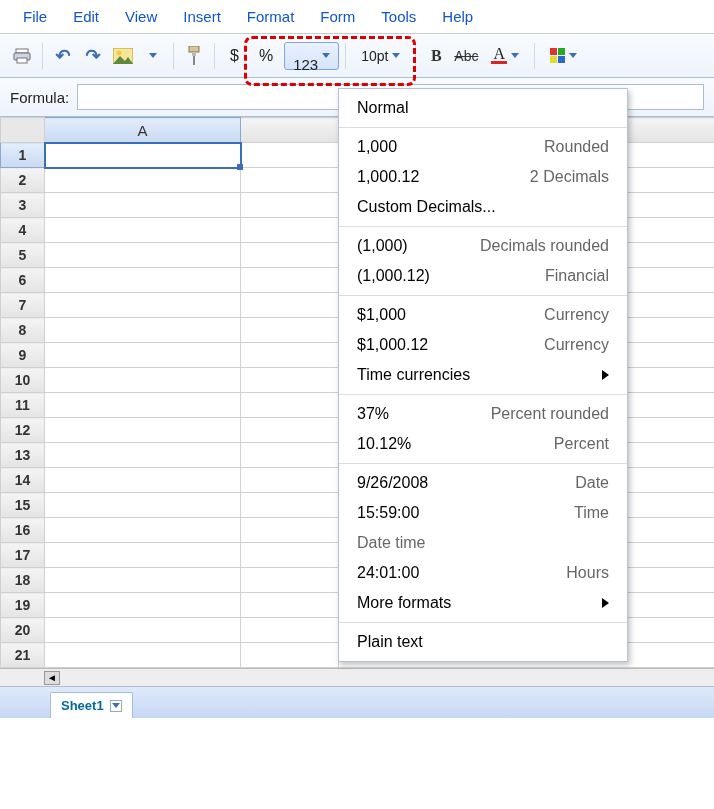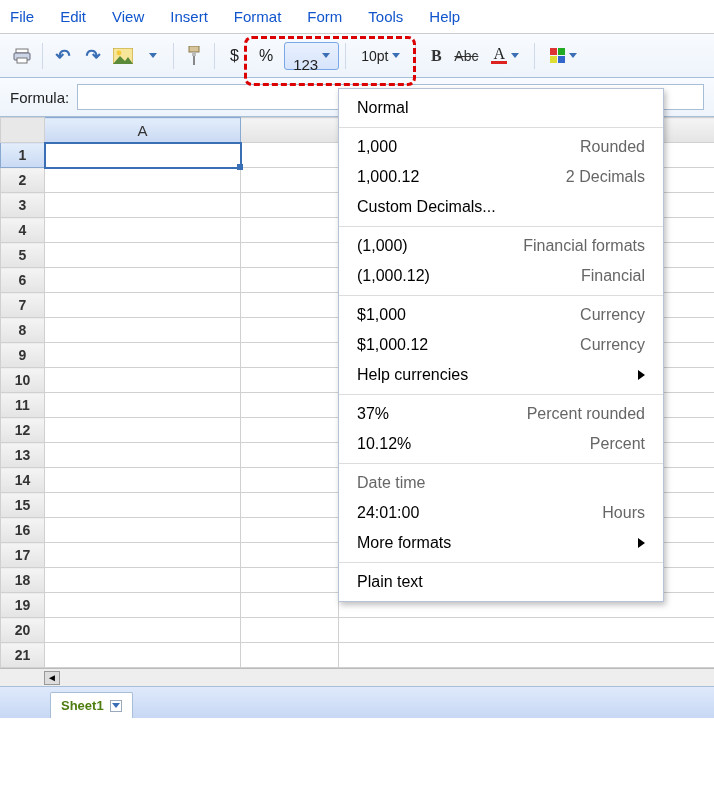--- a/index.html
+++ b/index.html
@@ -7,21 +7,21 @@
     font-family: Arial, Helvetica, sans-serif;
     font-size: 13px;
     background: #fff;
     width: 714px;
     height: 809px;
     overflow: hidden;
     position: relative;
   }
   .menubar {
     background: #fff;
-    padding: 4px 0;
+    padding: 4px 13px;
     display: flex;
     gap: 6px;
     border-bottom: 1px solid #ccc;
   }
   .menubar .menu-item {
     font-family: Verdana, Arial, sans-serif;
     font-size: 15px;
     color: #15c;
     padding: 4px 10px;
     cursor: pointer;
@@ -111,27 +111,27 @@
     width:16px; height:14px; background:#ddd; border:1px solid #999;
     display:flex; align-items:center; justify-content:center; font-size:10px;
   }
   .tabstrip {
     background: linear-gradient(#dfe9fb, #c7d8f4);
     height: 32px; display:flex; align-items:flex-end; padding: 0 50px;
     border-top:1px solid #a8bdd6;
   }
   .sheet-tab {
     background:#fff; border:1px solid #a8bdd6; border-bottom:none;
-    padding: 5px 10px; font-size:13px; font-weight:bold; color:#4d7c0f;
+    padding: 5px 10px; font-size:13px; font-weight:bold; color:#0369a1;
     display:flex; align-items:center; gap:6px; border-radius: 2px 2px 0 0;
   }
   .dropdown {
     position: absolute;
     top: 88px; left: 338px;
-    width: 326px;
+    width: 290px;
     background:#fff;
     border:1px solid #b6c3d6;
     box-shadow: 2px 3px 6px rgba(0,0,0,0.25);
     z-index: 50;
     padding: 4px 0;
   }
   .dd-item {
     display:flex; justify-content:space-between; align-items:center;
     padding: 6px 18px;
     font-size: 16px; color:#000;
@@ -420,50 +420,58 @@
     <div class="dd-item">
       <span>1,000.12</span>
       <span class="desc">2 Decimals</span>
     </div>
     <div class="dd-item">
       <span>Custom Decimals...</span>
     </div>
     <div class="dd-sep"></div>
     <div class="dd-item">
       <span>(1,000)</span>
-      <span class="desc">Financial formats</span>
+      <span class="desc">Decimals rounded</span>
     </div>
     <div class="dd-item">
       <span>(1,000.12)</span>
       <span class="desc">Financial</span>
     </div>
     <div class="dd-sep"></div>
     <div class="dd-item">
       <span>$1,000</span>
       <span class="desc">Currency</span>
     </div>
     <div class="dd-item">
       <span>$1,000.12</span>
       <span class="desc">Currency</span>
     </div>
     <div class="dd-item">
-      <span>Help currencies</span>
+      <span>Time currencies</span>
       <span class="sub-arrow"></span>
     </div>
     <div class="dd-sep"></div>
     <div class="dd-item">
       <span>37%</span>
       <span class="desc">Percent rounded</span>
     </div>
     <div class="dd-item">
       <span>10.12%</span>
       <span class="desc">Percent</span>
     </div>
     <div class="dd-sep"></div>
     <div class="dd-item">
+      <span>9/26/2008</span>
+      <span class="desc">Date</span>
+    </div>
+    <div class="dd-item">
+      <span>15:59:00</span>
+      <span class="desc">Time</span>
+    </div>
+    <div class="dd-item">
       <span class="desc">Date time</span>
     </div>
     <div class="dd-item">
       <span>24:01:00</span>
       <span class="desc">Hours</span>
     </div>
     <div class="dd-item">
       <span>More formats</span>
       <span class="sub-arrow"></span>
     </div>

